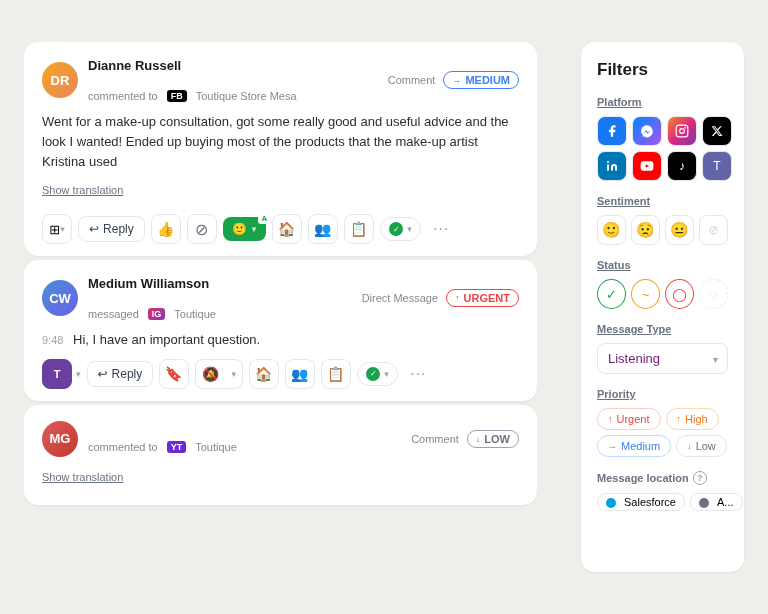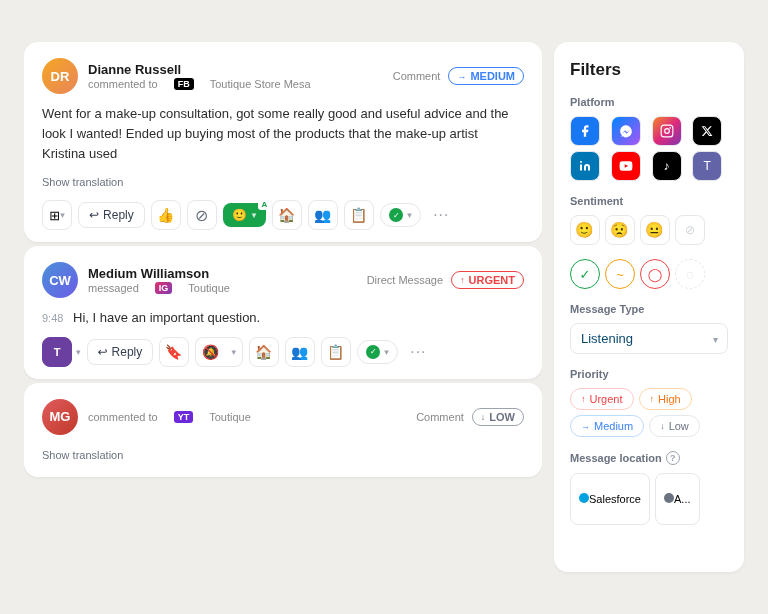--- a/index.html
+++ b/index.html
@@ -71,24 +71,24 @@
       flex-direction: column;
     }
     .user-name {
       font-size: 13px;
       font-weight: 600;
       color: #1a1a1a;
     }
     .user-meta {
       display: flex;
       align-items: center;
-      gap: 16px;
+      gap: 9px;
       font-size: 11px;
       color: #888;
-      margin-top: 1px;
+      margin-top: 17px;
     }
     .store-badge {
       display: inline-flex;
       align-items: center;
       gap: 3px;
       background: #000000;
       color: white;
       font-size: 9px;
       font-weight: 700;
       padding: 1px 4px;
@@ -141,22 +141,23 @@
       margin-bottom: 8px;
     }
     .timestamp {
       font-size: 11px;
       color: #9ca3af;
       margin-right: 6px;
     }
     .show-translation {
       font-size: 11px;
       color: #6b7280;
-      cursor: pointer;
-      margin-bottom: 4px;
+      text-decoration: underline;
+      cursor: pointer;
+      margin-bottom: 10px;
       display: inline-block;
     }
     .message-actions {
       display: flex;
       align-items: center;
       gap: 6px;
       margin-top: 8px;
     }
     .action-btn {
       display: inline-flex;
@@ -245,42 +246,44 @@
       width: 30px; height: 30px;
       border-radius: 8px;
       border: 1px solid #e5e7eb;
       background: #fff;
       cursor: pointer;
       font-size: 13px;
     }
 
     
     .filters-panel {
-      width: 190px;
+      width: 163px;
       background: #fff;
       border-radius: 14px;
       padding: 18px 16px;
       box-shadow: 0 1px 3px rgba(0,0,0,0.06);
       overflow: hidden;
+      margin-left: 32px;
     }
     .filters-title {
       font-size: 17px;
       font-weight: 700;
       color: #1a1a1a;
       margin-bottom: 16px;
     }
     .filter-section {
       margin-bottom: 14px;
     }
     .filter-label {
       font-size: 11px;
       font-weight: 600;
       color: #6b7280;
       text-transform: capitalize;
       margin-bottom: 8px;
+      text-decoration: underline;
     }
     .platform-grid {
       display: grid;
       grid-template-columns: repeat(4, 1fr);
       gap: 5px;
     }
     .platform-icon {
       width: 30px; height: 30px;
       border-radius: 8px;
       border: 1px solid #e5e7eb;
@@ -320,21 +323,21 @@
       font-size: 13px;
       cursor: pointer;
     }
     .status-icon.active { border-color: #16a34a; color: #16a34a; }
     .msg-type-select {
       width: 100%;
       padding: 7px 10px;
       border: 1.5px solid #e5e7eb;
       border-radius: 8px;
       font-size: 13px;
-      color: #0c4a6e;
+      color: #701a75;
       background: #fff;
       cursor: pointer;
       appearance: none;
     }
     .select-wrapper {
       position: relative;
     }
     .select-wrapper::after {
       content: '▾';
       position: absolute;
@@ -374,23 +377,23 @@
       color: #6b7280;
       margin-bottom: 8px;
       text-align: right;
     }
     .msg-location-row {
       display: flex;
       gap: 5px;
     }
     .location-btn {
       display: inline-flex;
-      align-items: flex-start;
-      gap: 0;
-      padding: 19px 8px;
+      align-items: flex-end;
+      gap: 8px;
+      padding: 2px 8px;
       border-radius: 8px;
       border: 1.5px solid #e5e7eb;
       background: #fff;
       font-size: 11px;
       cursor: pointer;
     }
     .sf-dot { width: 10px; height: 10px; background: #00a1e0; border-radius: 50%; }
     .adm-dot { width: 10px; height: 10px; background: #6b7280; border-radius: 50%; }
     .info-icon {
       display: inline-flex;
@@ -580,20 +583,21 @@
       <div class="filter-label">Sentiment</div>
       <div class="sentiment-row">
         <div class="sentiment-icon">🙂</div>
         <div class="sentiment-icon">😟</div>
         <div class="sentiment-icon">😐</div>
         <div class="sentiment-icon" style="font-size:12px; color:#d1d5db;">⊘</div>
       </div>
     </div>
 
     <div class="filter-section">
+      <div class="filter-label">Status</div>
       <div class="status-row">
         <div class="status-icon active">✓</div>
         <div class="status-icon" style="color:#f59e0b; border-color:#f59e0b;">~</div>
         <div class="status-icon" style="color:#ef4444; border-color:#ef4444;">◯</div>
         <div class="status-icon" style="color:#d1d5db; border-color:#e5e7eb; border-style:dashed;">◌</div>
       </div>
     </div>
 
     <div class="filter-section">
       <div class="filter-label">Message type</div>

